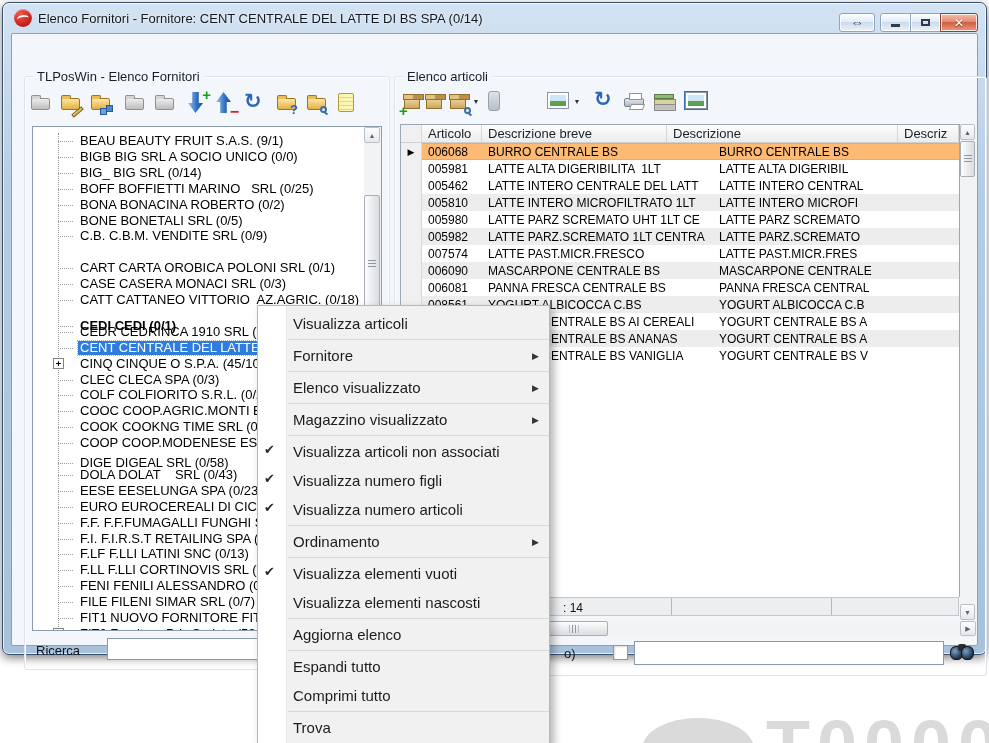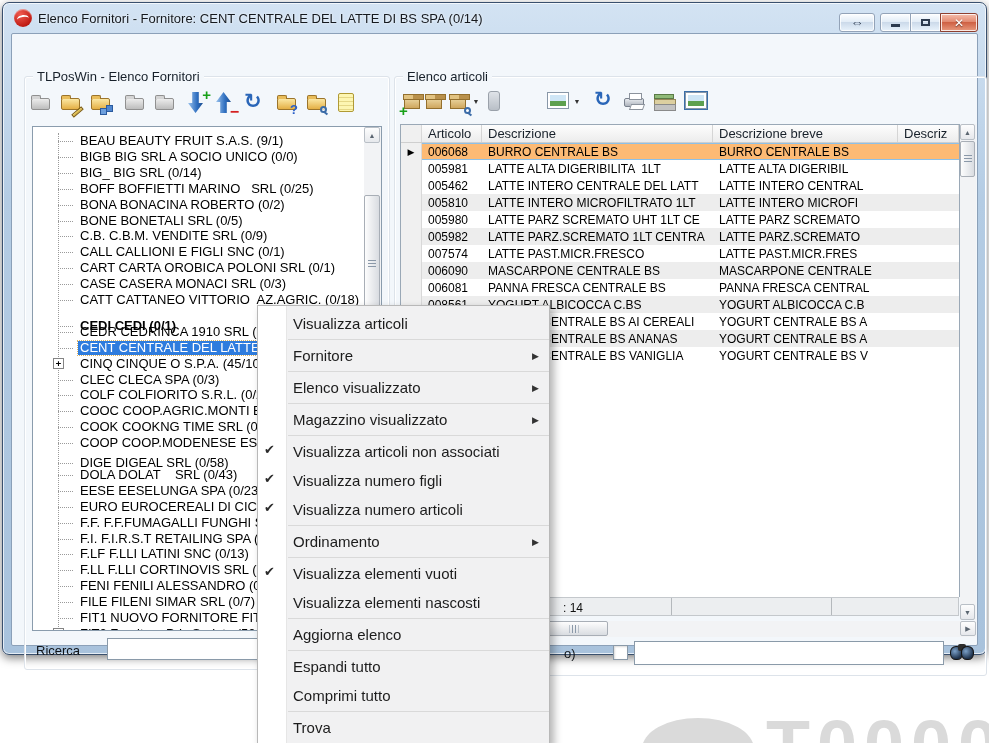--- a/index.html
+++ b/index.html
@@ -268,24 +268,20 @@
               <span class="tlabel" data-interactable="false">BONA BONACINA ROBERTO (0/2)</span>
             </div>
             <div class="trow" data-interactable="true" style="top: 85.5px;">
               <div class="stub" data-interactable="false"></div>
               <span class="tlabel" data-interactable="false">BONE BONETALI SRL (0/5)</span>
             </div>
             <div class="trow" data-interactable="true" style="top: 101.4px;">
               <div class="stub" data-interactable="false"></div>
               <span class="tlabel" data-interactable="false">C.B. C.B.M. VENDITE SRL (0/9)</span>
             </div>
-            <div class="trow" data-interactable="true" style="top: 117.3px;">
-              <div class="stub" data-interactable="false"></div>
-              <span class="tlabel" data-interactable="false">CALL CALLIONI E FIGLI SNC (0/1)</span>
-            </div>
             <div class="trow" data-interactable="true" style="top: 133.2px;">
               <div class="stub" data-interactable="false"></div>
               <span class="tlabel" data-interactable="false">CART CARTA OROBICA POLONI SRL (0/1)</span>
             </div>
             <div class="trow" data-interactable="true" style="top: 149.1px;">
               <div class="stub" data-interactable="false"></div>
               <span class="tlabel" data-interactable="false">CASE CASERA MONACI SRL (0/3)</span>
             </div>
             <div class="trow" data-interactable="true" style="top: 165px;">
               <div class="stub" data-interactable="false"></div>
@@ -428,22 +424,22 @@
           <div class="money" data-interactable="false"></div>
         </div>
       <div class="tb" style="left:672px;top:54px" data-interactable="true">
           <div class="pic" style="box-shadow:inset 0 0 0 2px #fff, 0 0 0 1px #3a6ea8" data-interactable="false"></div>
         </div>
 
       <div class="table" data-interactable="false">
         <div class="thead" data-interactable="false">
           <div class="th c0" data-interactable="true"></div>
           <div class="th c1" data-interactable="true"><span data-interactable="false">Articolo</span></div>
+          <div class="th c3" data-interactable="true"><span data-interactable="false">Descrizione breve</span></div>
           <div class="th c2" data-interactable="true"><span data-interactable="false">Descrizione</span></div>
-          <div class="th c3" data-interactable="true"><span data-interactable="false">Descrizione breve</span></div>
           <div class="th c4" data-interactable="true"><span data-interactable="false">Descriz</span></div>
         </div>
         <div data-interactable="false" id="tbody">
             <div class="grow sel" data-interactable="true">
               <div class="cell c0" data-interactable="false">▶</div>
               <div class="cell c1" data-interactable="false">006068</div>
               <div class="cell c2" data-interactable="false">BURRO CENTRALE BS</div>
               <div class="cell c3" data-interactable="false">BURRO CENTRALE BS</div>
               <div class="cell c4" data-interactable="false"></div>
             </div>

